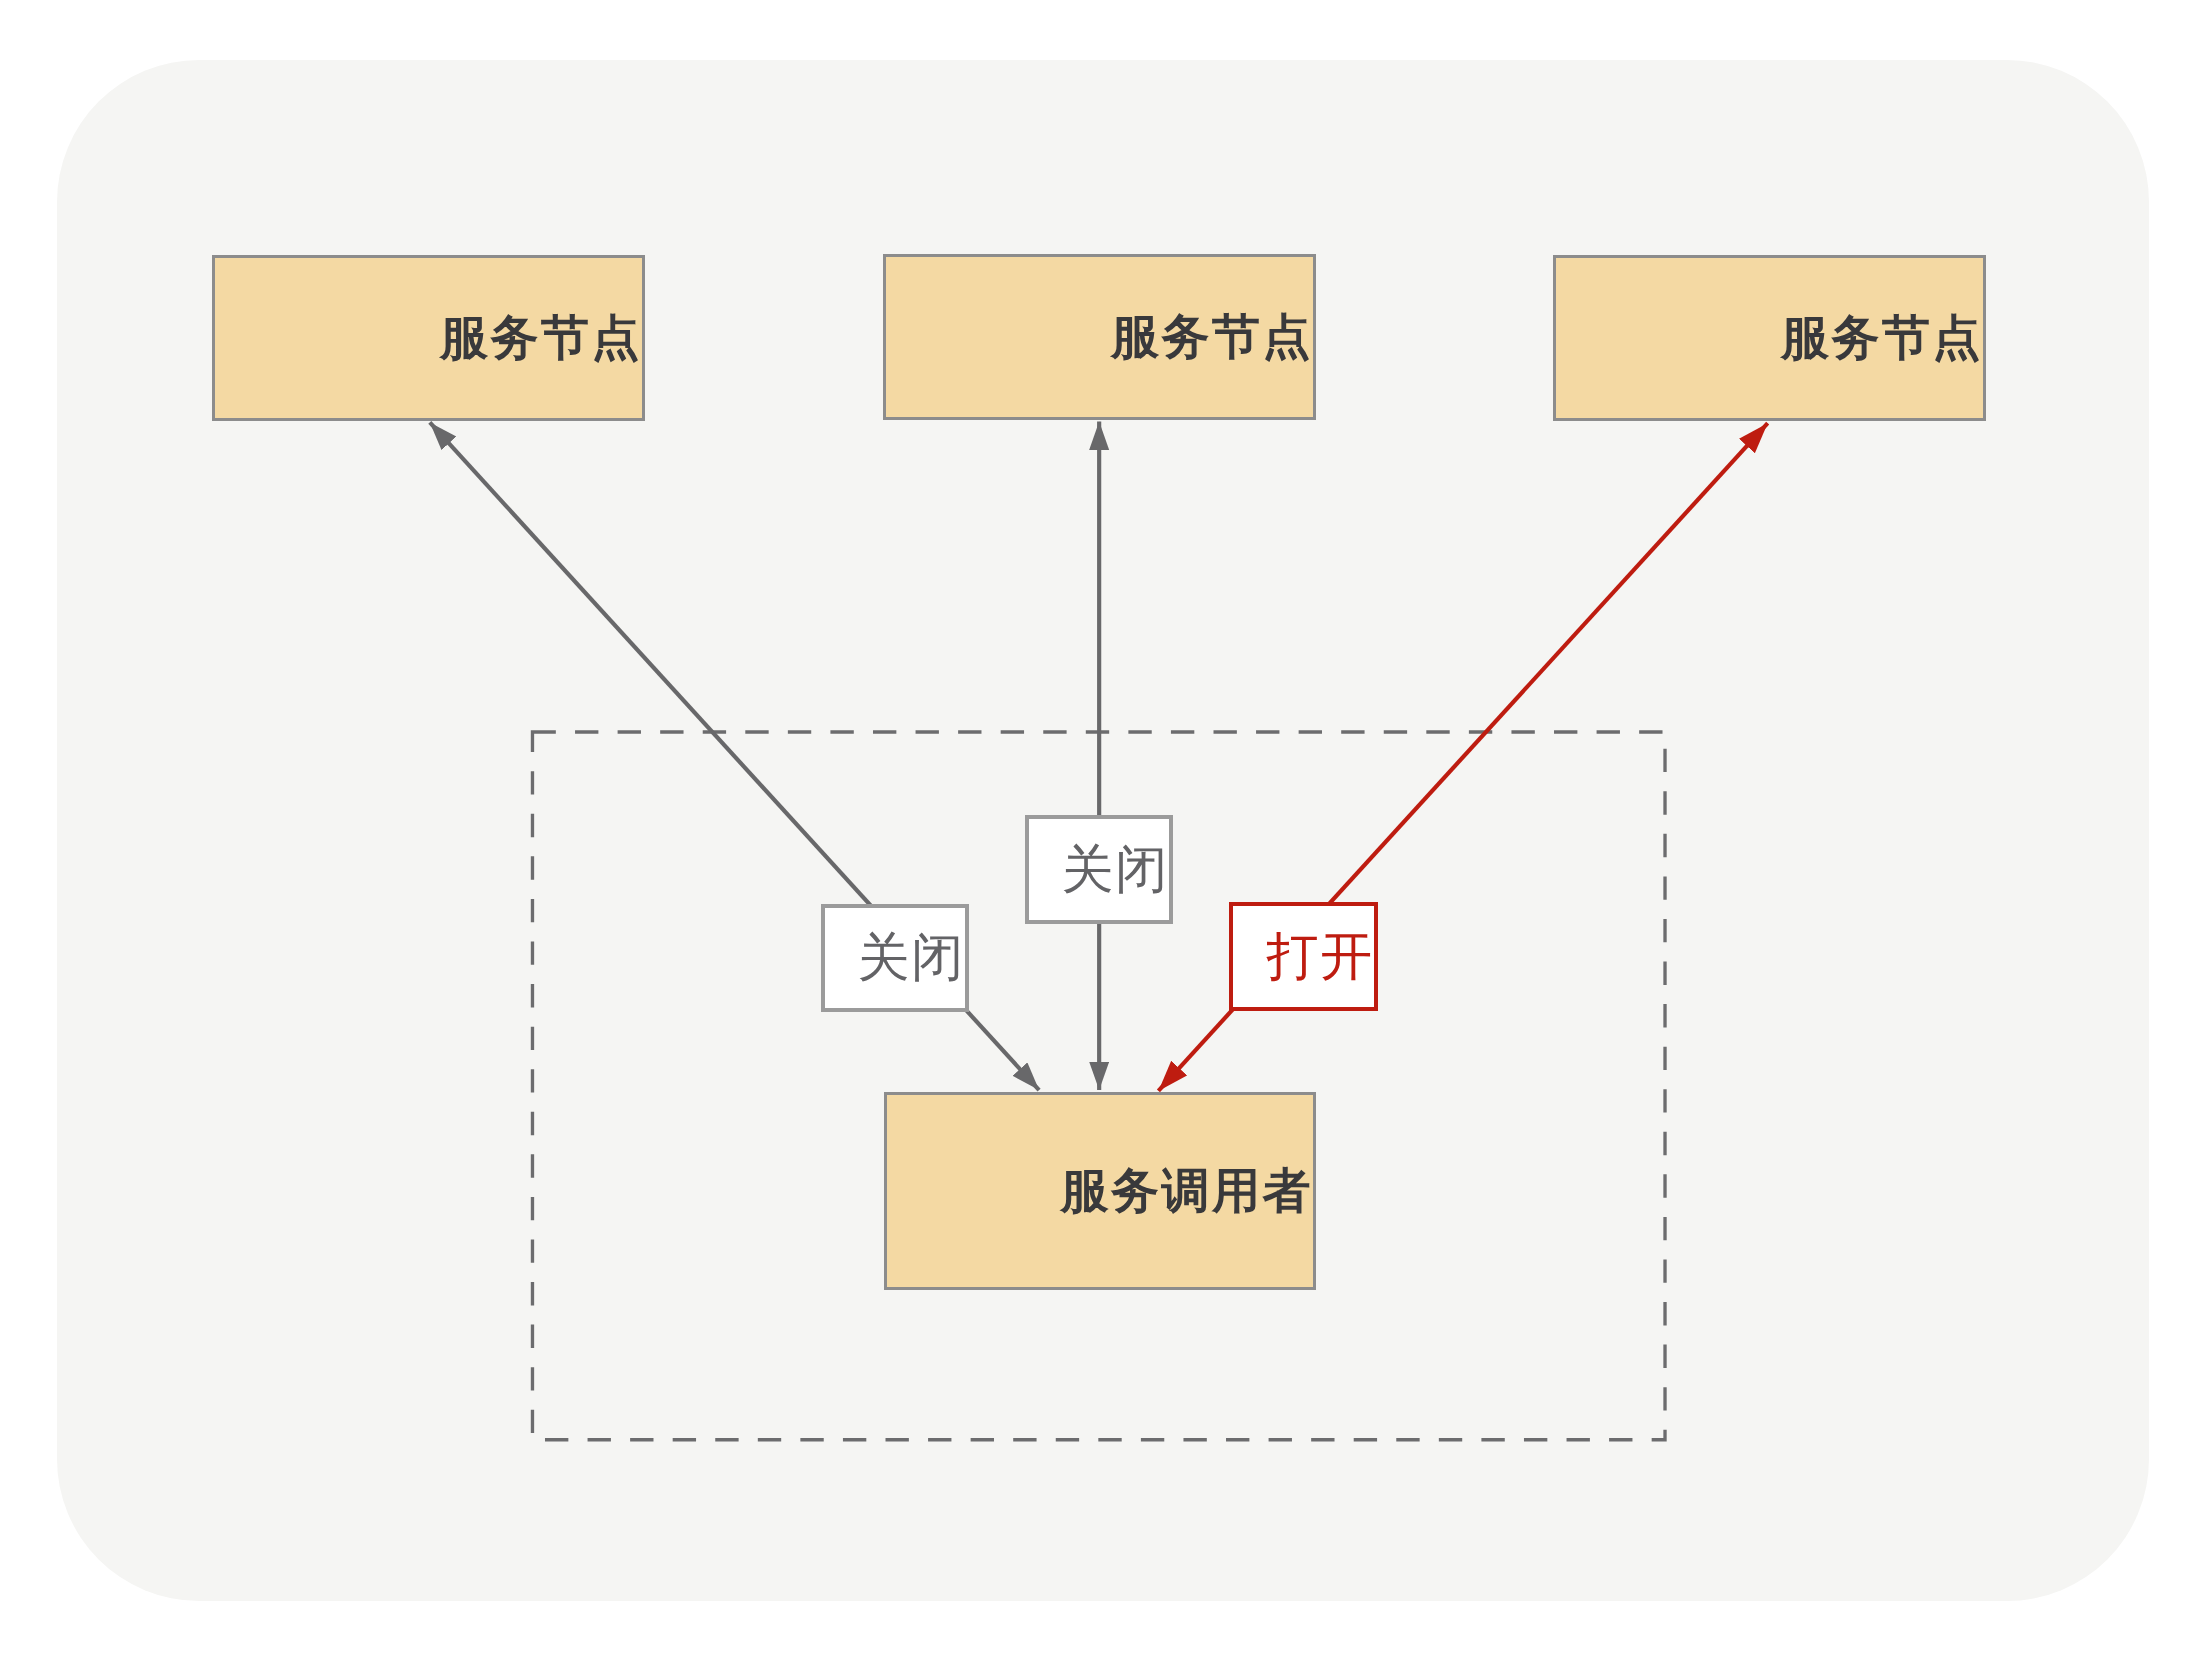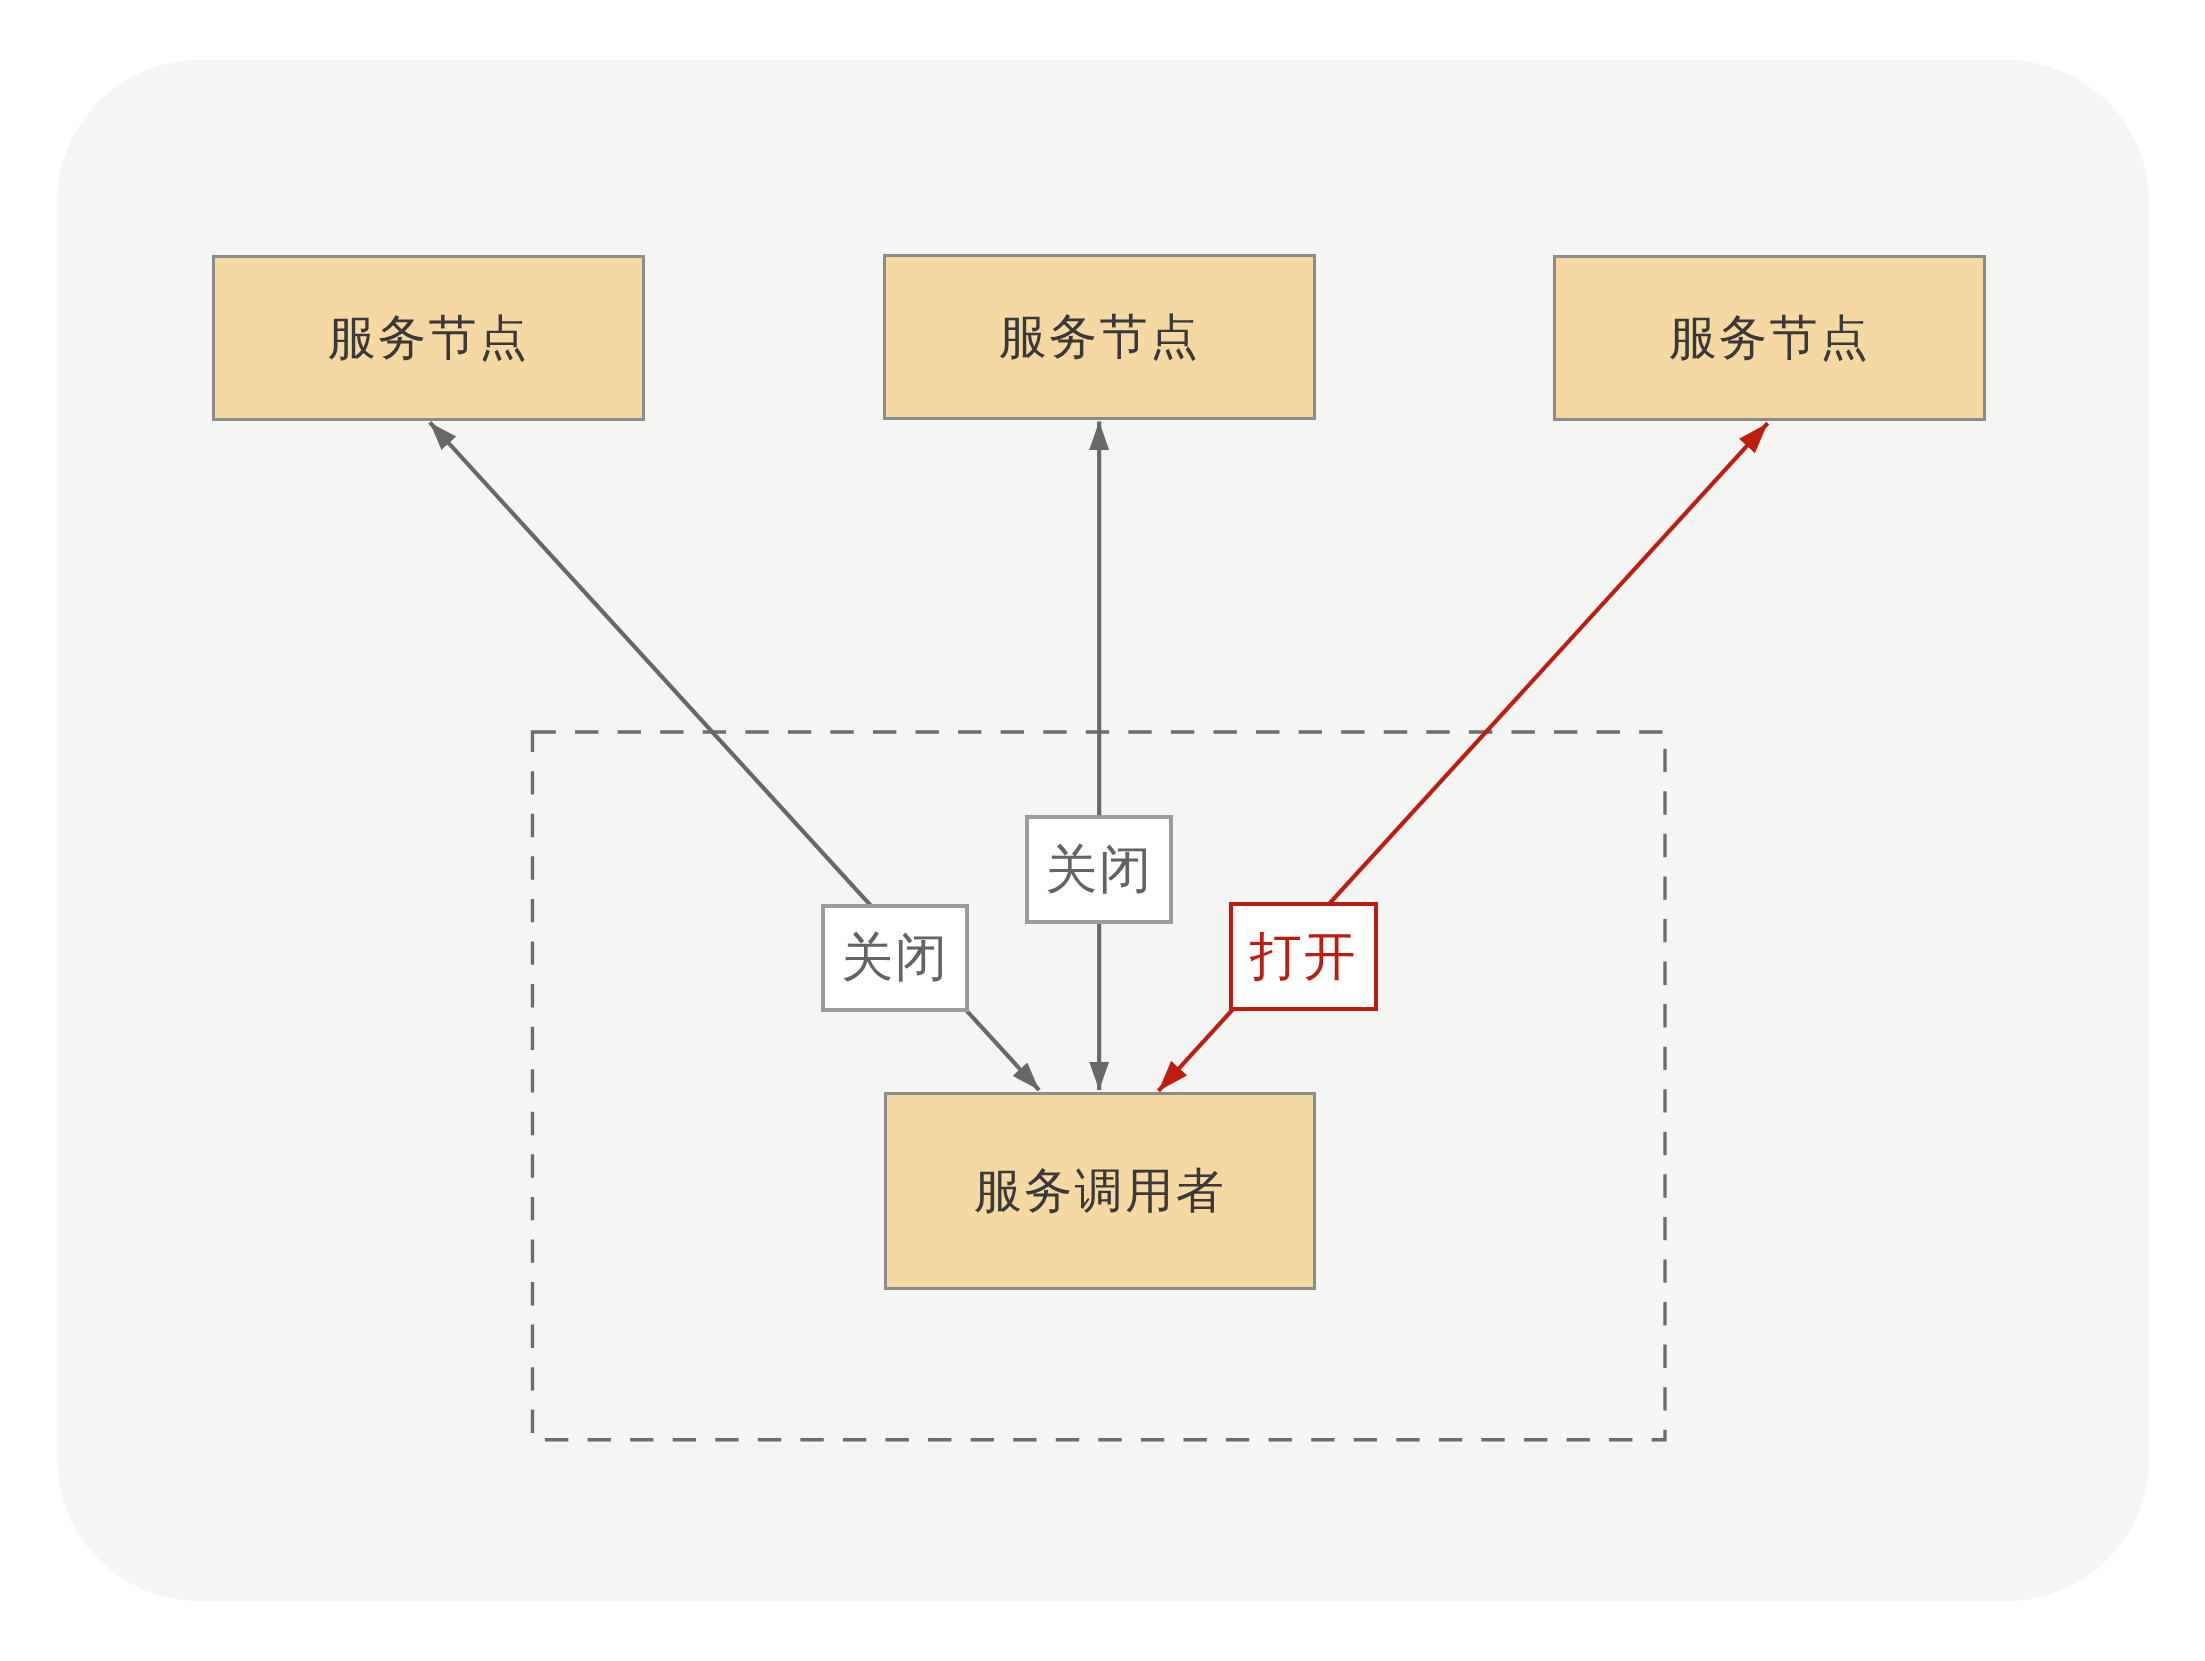--- a/index.html
+++ b/index.html
@@ -28,27 +28,27 @@
   .dashed-rect{
     fill:none;stroke:var(--dashed-border);stroke-width:4;
     stroke-dasharray:28 23;
   }
   .conn{stroke-width:5;fill:none;}
   .conn.gray{stroke:var(--line-gray);}
   .conn.red{stroke:var(--line-red);}
   .mk-gray{fill:var(--line-gray);}
   .mk-red{fill:var(--line-red);}
   .node{
-    position:absolute;display:flex;align-items:center;justify-content:center;
+    position:absolute;display:flex;align-items:center;justify-content:flex-end;
     background:var(--node-fill);border:3.3px solid var(--node-border);
-    color:var(--node-text);font-size:48px;font-weight:400;letter-spacing:2.5px;
+    color:var(--node-text);font-size:48px;font-weight:700;letter-spacing:2.5px;
     box-sizing:border-box;
   }
   .link-label{
-    position:absolute;display:flex;align-items:center;justify-content:center;
+    position:absolute;display:flex;align-items:center;justify-content:flex-end;
     background:var(--label-bg);box-sizing:border-box;
     font-size:52px;font-weight:500;letter-spacing:1.7px;
   }
   .link-label.gray{border:4.2px solid var(--label-border-gray);color:var(--label-text-gray);}
   .link-label.red{border:4.2px solid var(--line-red);color:var(--line-red);}
   .breaker-title{
     position:absolute;left:533px;top:1346px;width:1133px;height:75px;
     display:flex;align-items:center;justify-content:center;
     color:var(--breaker-text);font-size:60px;font-weight:500;letter-spacing:3.3px;
   }

